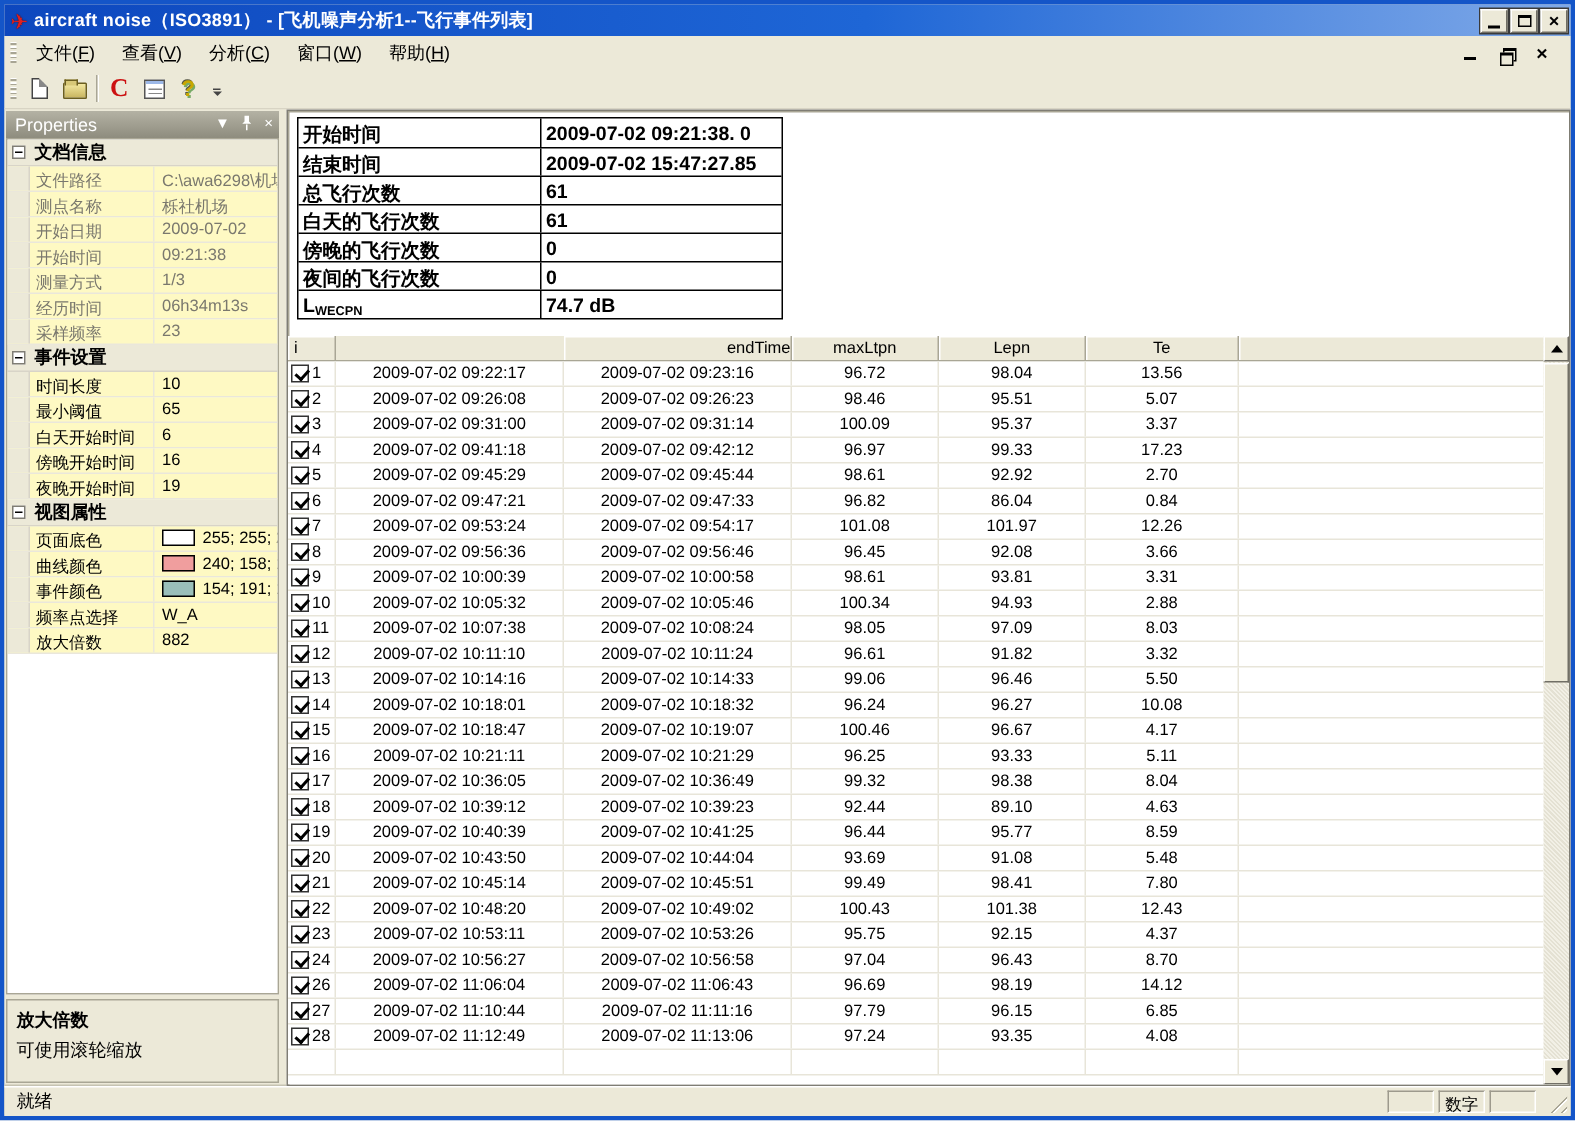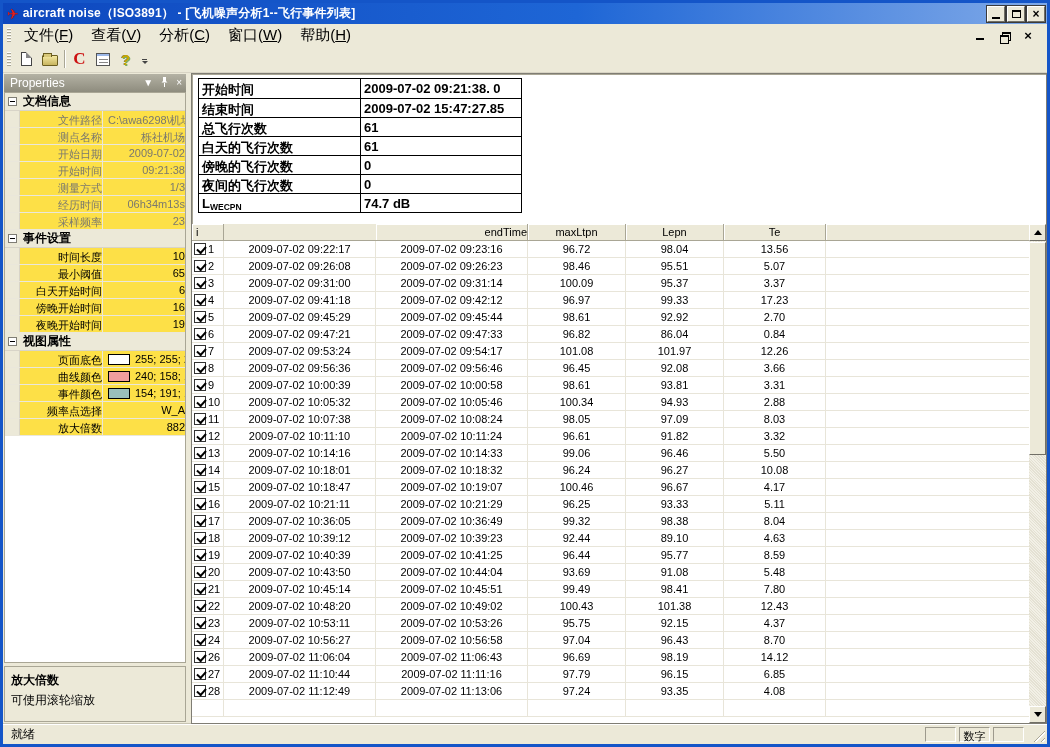--- a/index.html
+++ b/index.html
@@ -12,21 +12,21 @@
   .title-text { color:#fff; font-weight:bold; font-size:12px; white-space:nowrap; letter-spacing:0.2px; }
   .win-btns { margin-left:auto; display:flex; gap:2px; }
   .win-btn { width:18px; height:16px; background:#ECE9D8; border:1px solid; border-color:#FFFFFF #6F6D64 #6F6D64 #FFFFFF; box-shadow:0 0 0 1px #3A3A3A; display:flex; align-items:center; justify-content:center; position:relative; }
   .glyph-min { width:8px; height:2px; background:#000; margin-top:8px; }
   .glyph-max { width:9px; height:8px; border:1px solid #000; border-top-width:2px; }
   .glyph-close { font-size:12px; font-weight:bold; color:#000; line-height:10px; }
 
   
   .menubar { height:22px; display:flex; align-items:center; background:#ECE9D8; flex:none; padding-left:2px; }
   .grip { width:4px; height:14px; margin:0 4px 0 2px; background:repeating-linear-gradient(180deg,#fff 0 1px,#A8A594 1px 2px,transparent 2px 3px); }
-  .menu-item { font-size:15px; color:#000; padding:3px 9px; cursor:default; }
+  .menu-item { font-size:12px; color:#000; padding:3px 9px; cursor:default; }
   .mdi-btns { margin-left:auto; display:flex; gap:10px; padding-right:12px; align-items:center; }
   .mdi-btn { width:14px; height:13px; display:flex; align-items:flex-end; justify-content:center; }
   .mdi-min { width:8px; height:2px; background:#000; margin-bottom:2px; }
   .mdi-restore { width:9px; height:9px; position:relative; margin-bottom:1px; }
   .mdi-restore::before { content:""; position:absolute; left:2px; top:0; width:7px; height:6px; border:1px solid #000; border-top-width:2px; }
   .mdi-restore::after { content:""; position:absolute; left:0; top:3px; width:7px; height:6px; border:1px solid #000; border-top-width:2px; background:#ECE9D8; }
   .mdi-close { font-size:13px; font-weight:bold; line-height:12px; }
 
   
   .toolbar { height:27px; display:flex; align-items:center; background:#ECE9D8; flex:none; border-bottom:1px solid #D8D4C4; padding-left:2px; }
@@ -47,25 +47,25 @@
   
   .content { flex:1; display:flex; min-height:0; }
   .sidebar { width:184px; flex:none; display:flex; flex-direction:column; background:#ECE9D8; padding:1px 1px 2px 1px; }
   .splitter { width:4px; flex:none; background:#ECE9D8; }
   .docview { flex:1; background:#fff; border:1px solid #7F7D74; box-shadow:inset 1px 1px 0 #A9A695; position:relative; overflow:hidden; }
 
   
   .props-header { height:18px; background:linear-gradient(180deg,#B4B2A4 0%,#8E8C7E 100%); color:#fff; font-size:12px; display:flex; align-items:center; padding:0 4px 0 6px; flex:none; }
   .props-header .ph-icons { margin-left:auto; display:flex; align-items:center; gap:7px; }
   .ph-ic { color:#fff; font-size:10px; line-height:10px; }
-  .prop-grid { flex:1; border:1px solid #A9A695; background:#fff; overflow:hidden; display:flex; flex-direction:column;text-align:right; }
+  .prop-grid { flex:1; border:1px solid #A9A695; background:#fff; overflow:hidden; display:flex; flex-direction:column; }
   .section-row { height:18px; flex:none; background:#ECE9D8; display:flex; align-items:center; font-size:12px; font-weight:bold; border-bottom:1px solid #D8D4C8; }
   .collapse-box { width:9px; height:9px; border:1px solid #7F7D74; background:#fff; margin:0 6px 0 3px; position:relative; flex:none; }
   .collapse-box::after { content:""; position:absolute; left:1px; top:3px; width:5px; height:1px; background:#000; }
-  .prow { height:17px; flex:none; display:flex; font-size:11px; background:#fde047; border-bottom:1px solid #EAE7DB; }
+  .prow { height:17px; flex:none; display:flex; font-size:11px; background:#fef9c3; border-bottom:1px solid #EAE7DB; }
   .pgutter { width:15px; flex:none; background:#ECE9D8; border-right:1px solid #D8D4C8; }
   .plabel { width:83px; flex:none; padding:2px 0 0 4px; border-right:1px solid #EAE7DB; white-space:nowrap; overflow:hidden; }
   .pvalue { flex:1; padding:2px 0 0 5px; white-space:nowrap; overflow:hidden; }
   .grey-rows .plabel, .grey-rows .pvalue { color:#7A786E; }
   .swatch { display:inline-block; width:22px; height:11px; border:1px solid #000; margin-right:5px; vertical-align:-2px; }
   .grid-filler { flex:1; background:#fff; }
   .desc-box { height:56px; flex:none; margin-top:3px; border:1px solid #A9A695; background:#ECE9D8; padding:5px 6px; }
   .desc-title { font-size:12px; font-weight:bold; margin-bottom:3px; }
   .desc-text { font-size:12px; }
 

